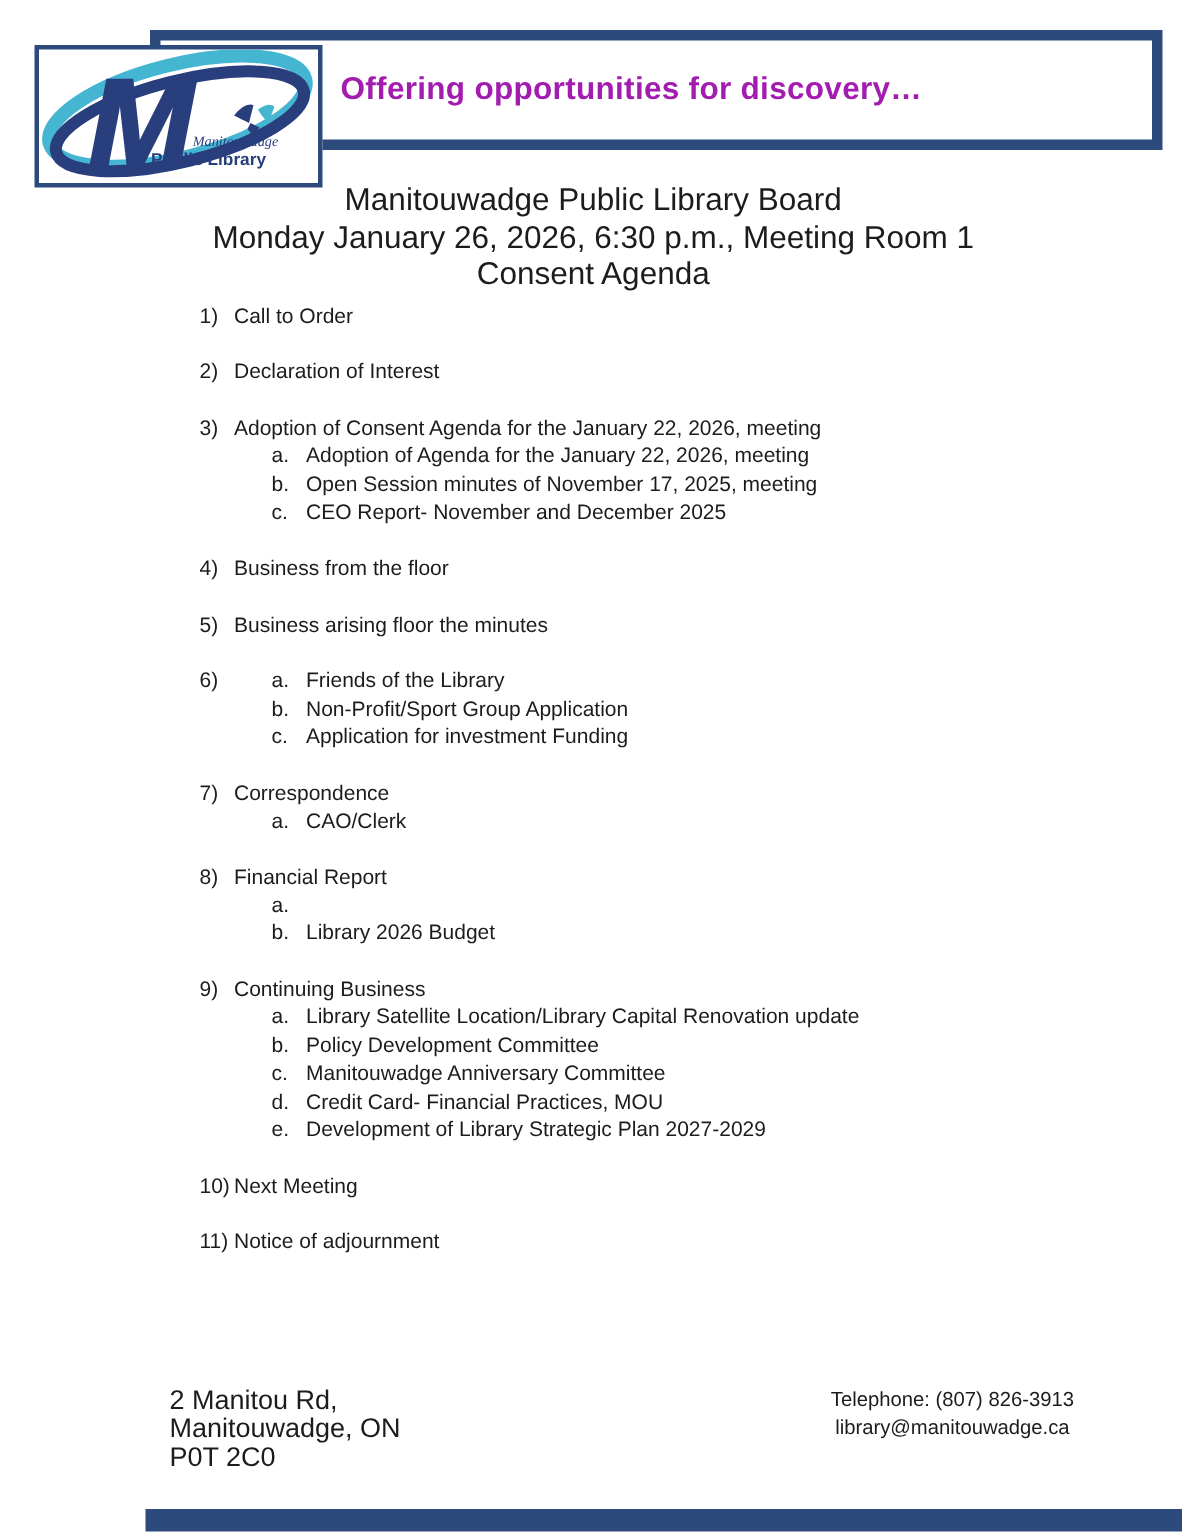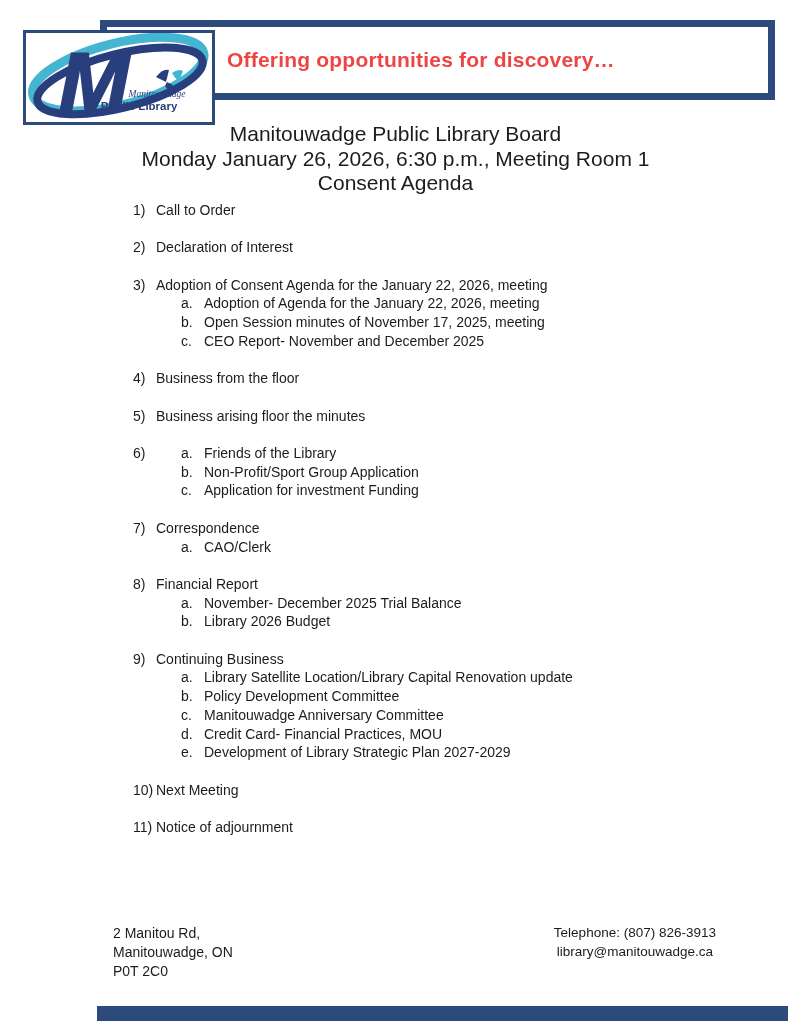--- a/index.html
+++ b/index.html
@@ -8,21 +8,21 @@
     position:relative; width:791px; height:1024px; background:#ffffff;
     font-family:"Liberation Sans", sans-serif; color:#1c1c1c; overflow:hidden;
   }
   
   .banner {
     position:absolute; left:100px; top:20px; width:661px; height:66px;
     border:7px solid #2c4a7c; background:#ffffff;
     display:flex; align-items:center;
   }
   .tagline {
-    padding-left:120px; font-size:21px; font-weight:bold; color:#ef4444;
+    padding-left:120px; font-size:21px; font-weight:bold; color:#a21caf;
     letter-spacing:0.2px; white-space:nowrap;
   }
   .logo-box {
     position:absolute; left:23px; top:30px; width:186px; height:89px;
     background:#ffffff; border:3px solid #2c4a7c; z-index:5; overflow:hidden;
   }
   .logo-box svg { display:block; }
   
   .titles {
     position:absolute; top:122px; left:0; right:0; text-align:center;
@@ -34,21 +34,21 @@
     font-size:14px; line-height:18.7px;
   }
   .item { display:flex; margin-bottom:18.7px; }
   .num { min-width:23px; flex:none; }
   .ibody { flex:1; }
   .sub { display:flex; margin-left:25px; }
   .letter { min-width:23px; flex:none; }
   
   .footer-left {
     position:absolute; left:113px; top:924px;
-    font-size:14px; line-height:19px;
+    font-size:18px; line-height:19px;
   }
   .footer-right {
     position:absolute; right:75px; top:924px; text-align:center;
     font-size:13.5px; line-height:18.5px;
   }
   .bottom-bar {
     position:absolute; left:97px; top:1006px; width:691px; height:15px;
     background:#2c4a7c;
   }
 </style>
@@ -153,21 +153,20 @@
             <span class="slabel">CAO/Clerk</span>
           </div>
         </div>
       </div>
       <div class="item">
         <span class="num">8)</span>
         <div class="ibody">
           <div class="ilabel">Financial Report</div>
           <div class="sub">
             <span class="letter">a.</span>
-            <span class="slabel">November- December 2025 Trial Balance</span>
           </div>
           <div class="sub">
             <span class="letter">b.</span>
             <span class="slabel">Library 2026 Budget</span>
           </div>
         </div>
       </div>
       <div class="item">
         <span class="num">9)</span>
         <div class="ibody">

